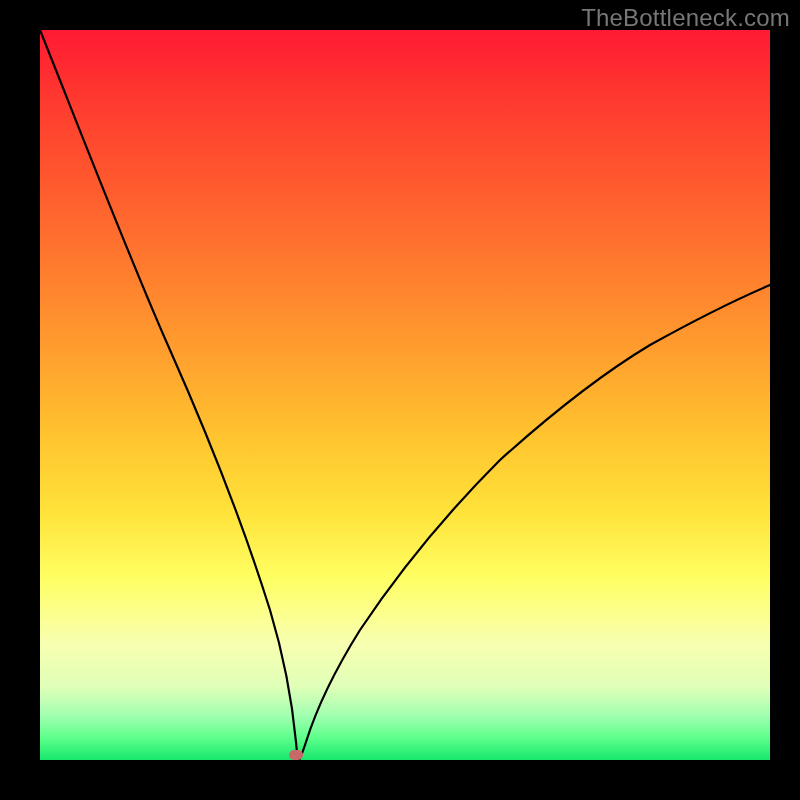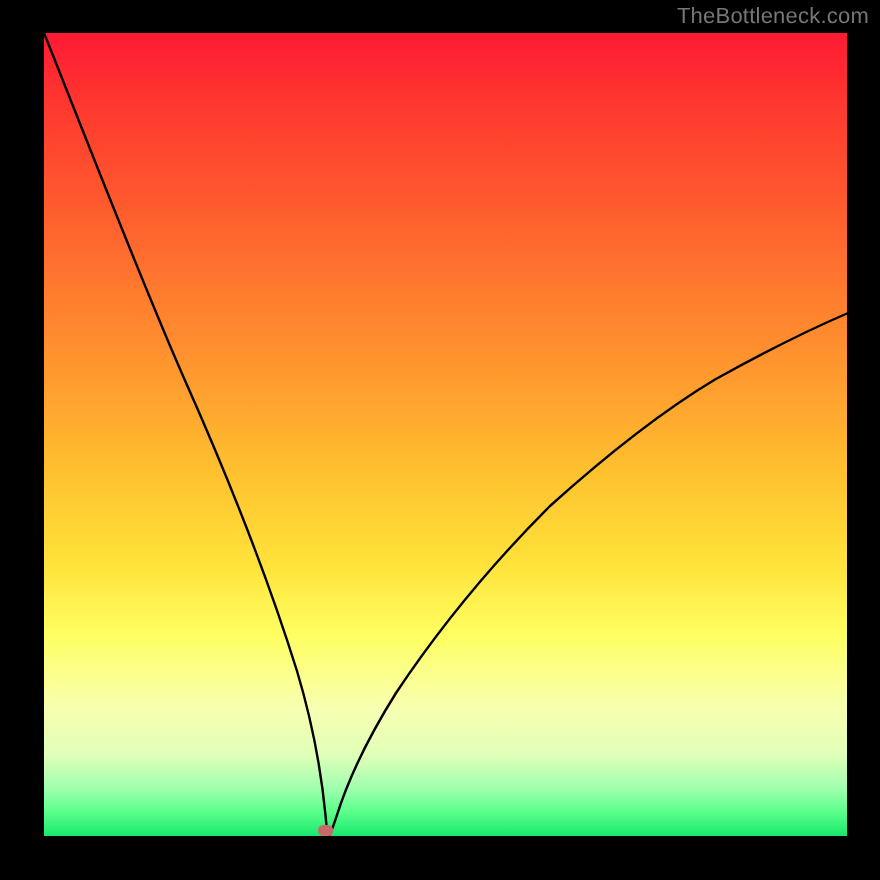--- a/index.html
+++ b/index.html
@@ -40,21 +40,21 @@
       #a0ffb0 94%,
       #5cff8a 97%,
       #17e86e 100%
     );
   }
   .watermark {
     position: absolute;
     top: 4px;
     right: 10px;
     color: #777;
-    font-size: 20px;
+    font-size: 24px;
     font-weight: 500;
     letter-spacing: 0.2px;
     user-select: none;
   }
   svg.curve {
     position: absolute;
     left: 0;
     top: 0;
     width: 730px;
     height: 730px;

